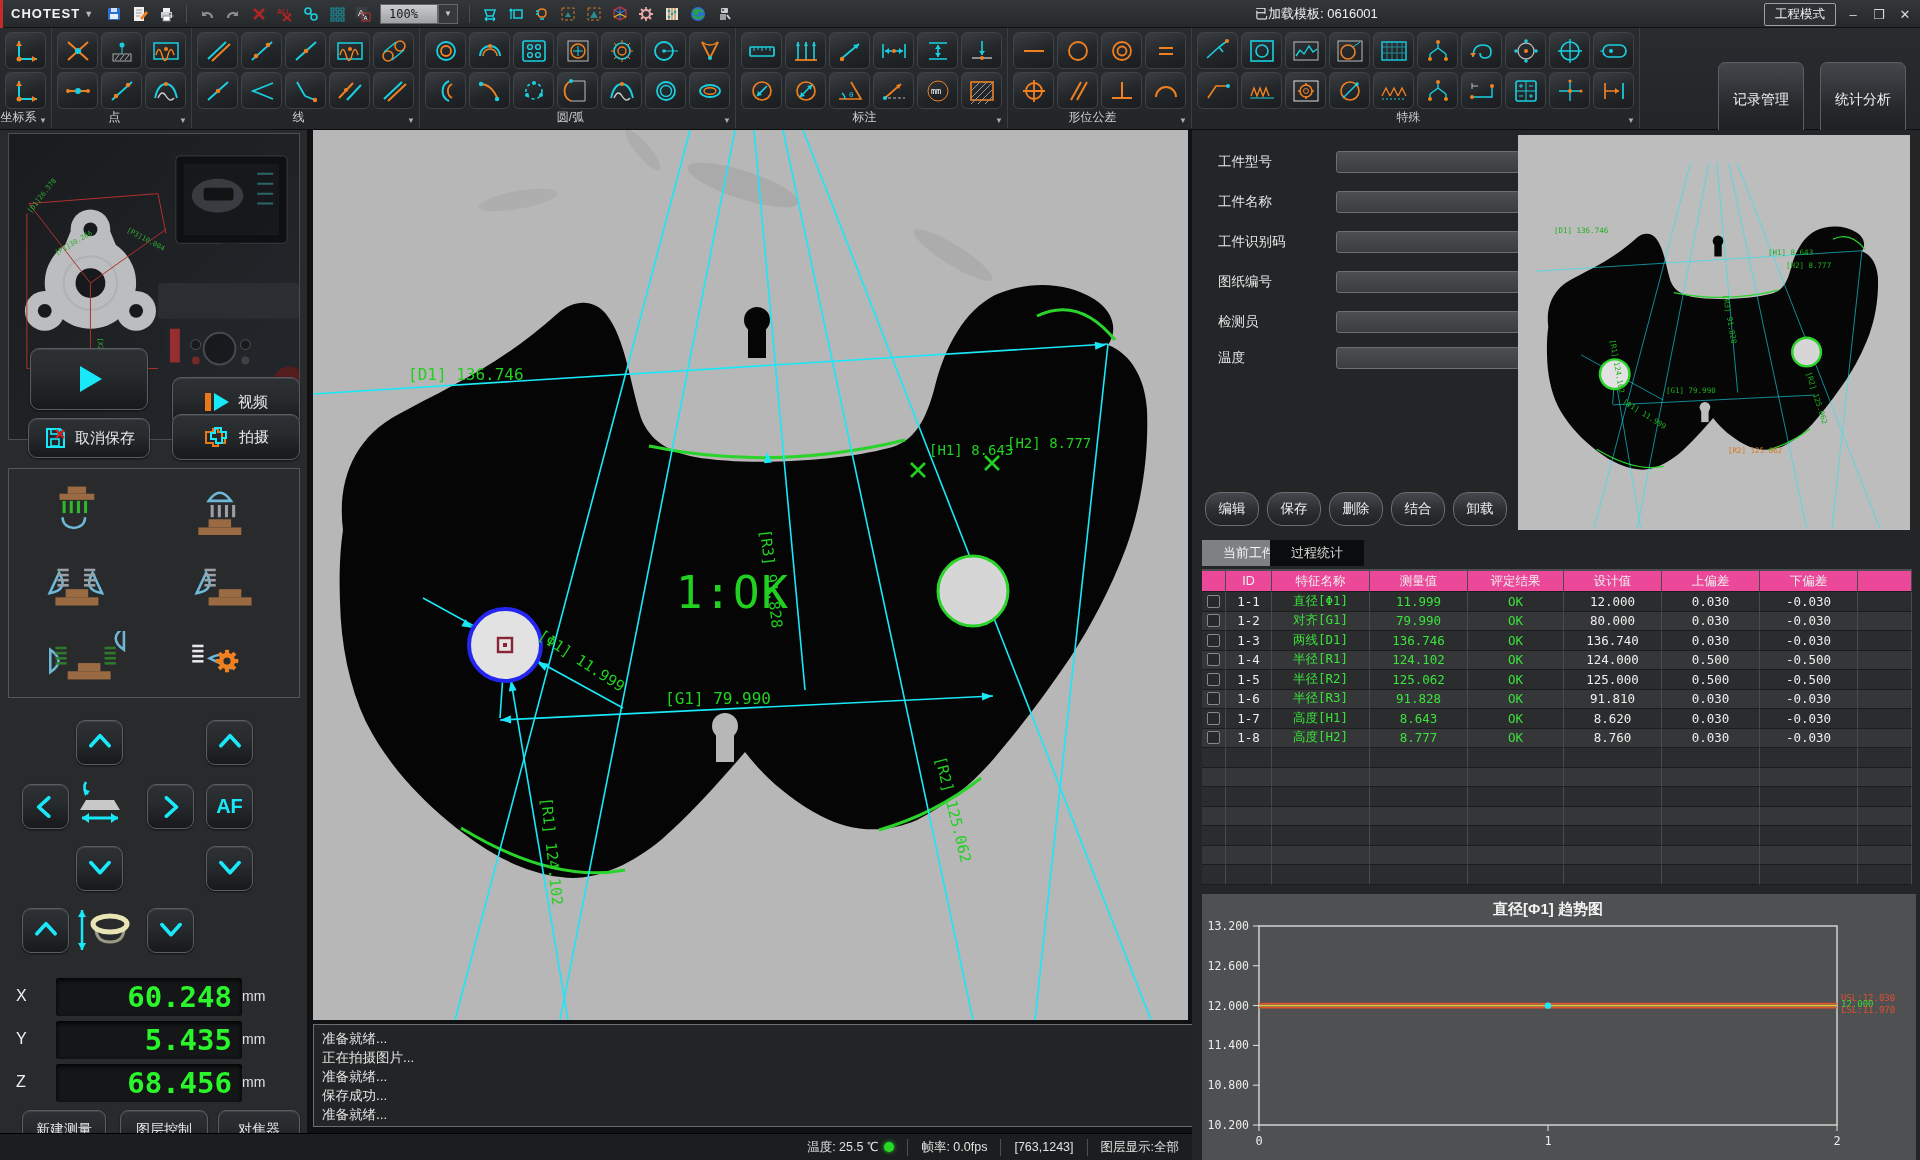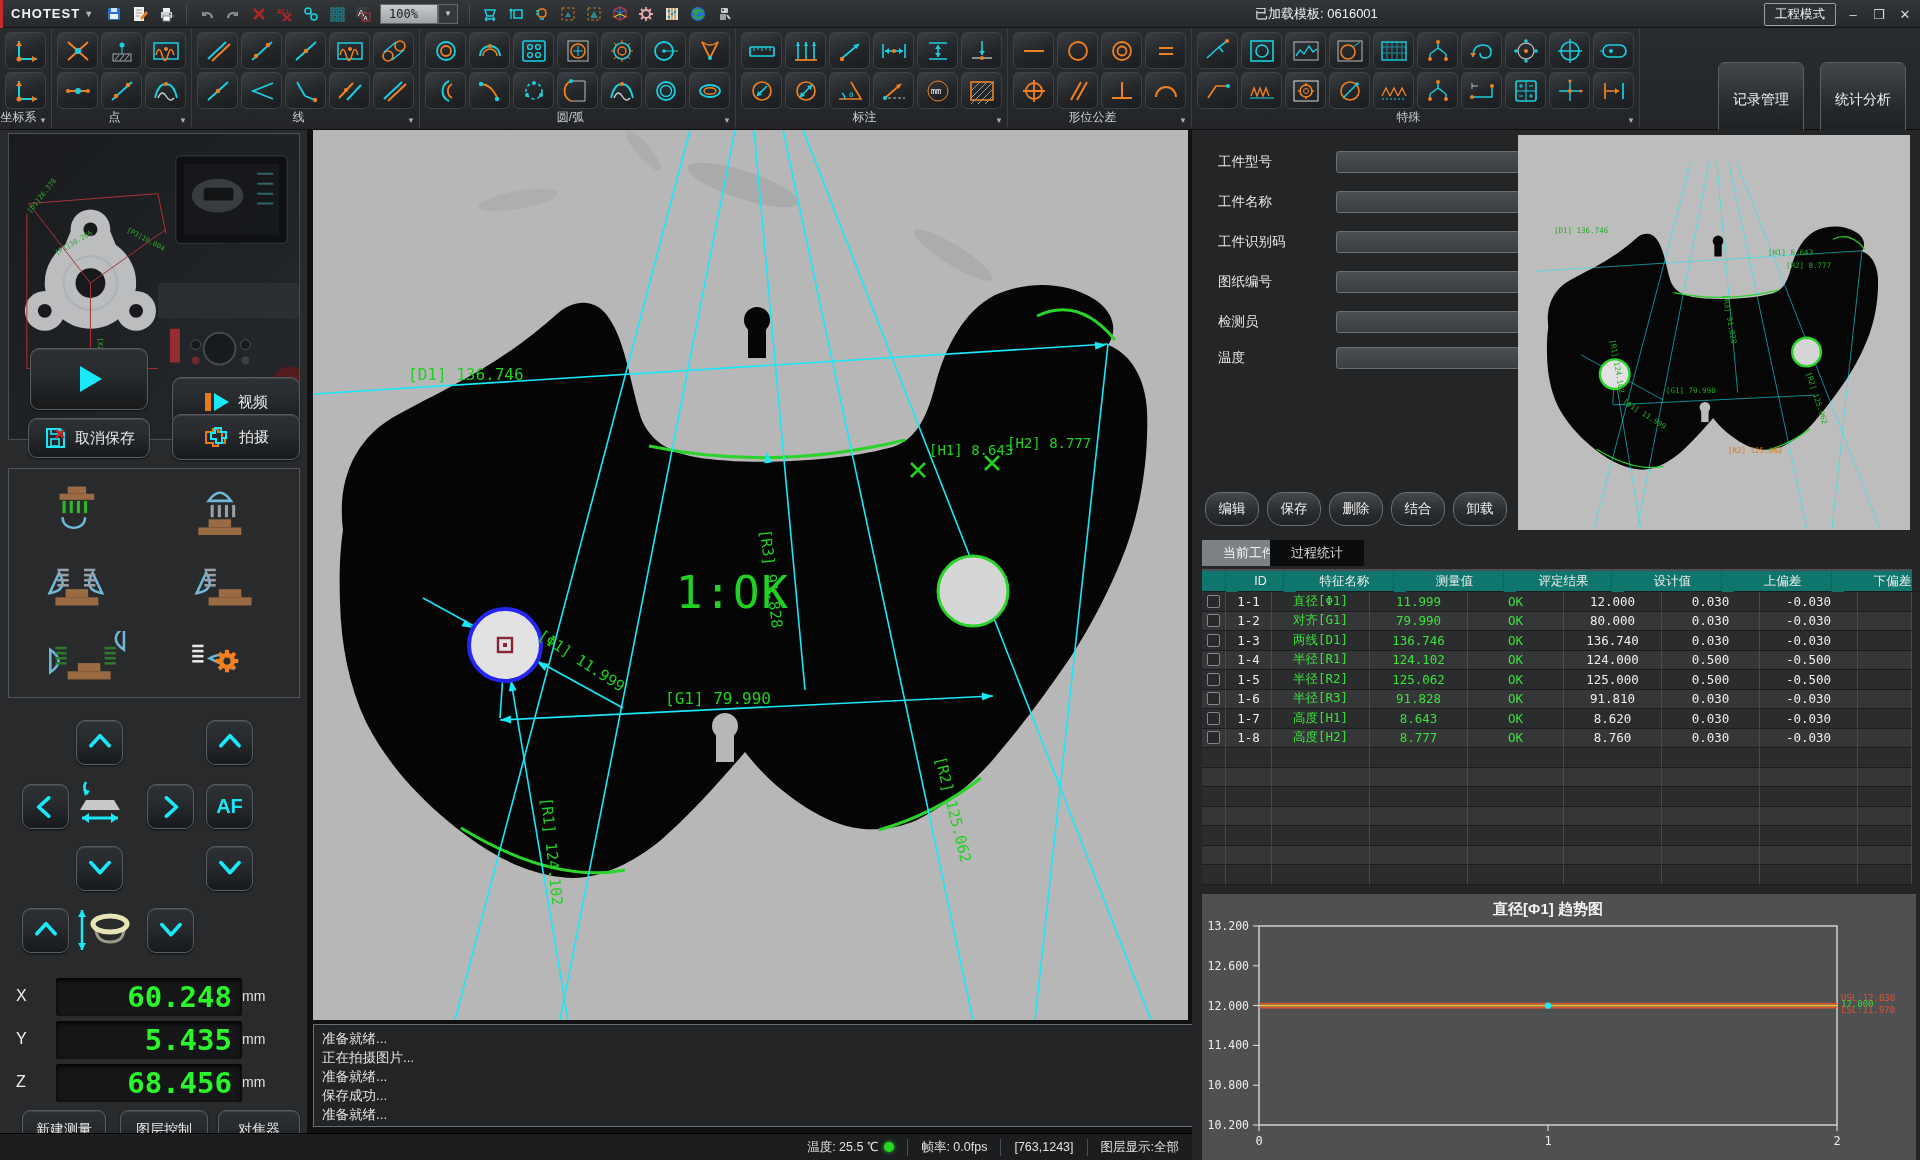--- a/index.html
+++ b/index.html
@@ -89,21 +89,21 @@
      border:1px solid #6a6e72; color:#f0f0f0; font-size:13.5px;
      background:linear-gradient(180deg,#45494d,#2b2e31 55%,#202225);
      display:flex; align-items:center; justify-content:center; }
   .tab { position:absolute; top:410px; height:26px; padding:0 21px; font-size:13px;
      display:flex; align-items:center; }
   .tab.active { background:#7d8184; color:#f4f4f4; }
   .tab.inactive { background:#0b0c0d; color:#d8d8d8; }
   #tablebox { position:absolute; left:10px; top:439px; width:710px; height:313px; background:#232527;
      border-top:2px solid #4c5054; }
   .trow { display:grid; grid-template-columns:24px 46px 98px 98px 96px 98px 98px 98px 1fr; height:19.5px; }
-  .trow.head { height:21px; background:#0f766e; font-weight:bold;gap:12px; }
+  .trow.head { height:21px; background:#ec4899; font-weight:bold; }
   .trow > div { border-right:1px solid #474b4f; border-bottom:1px solid #1a1c1e;
      font:12.5px "DejaVu Sans Mono",monospace; display:flex; align-items:center; justify-content:center;
      color:#eee; overflow:hidden; white-space:nowrap; }
   .trow.head > div { font-family:"Liberation Sans",sans-serif; font-size:12.5px; }
   .trow.odd { background:#2a2c2e; } .trow.even { background:#343638; }
   .green { color:#3be33b !important; }
   .cb { width:13px; height:13px; border:1px solid #85898d; background:#26282a; border-radius:2px; }
   #chartbox { position:absolute; left:10px; top:764px; width:714px; height:266px; }
 </style>
 </head>

